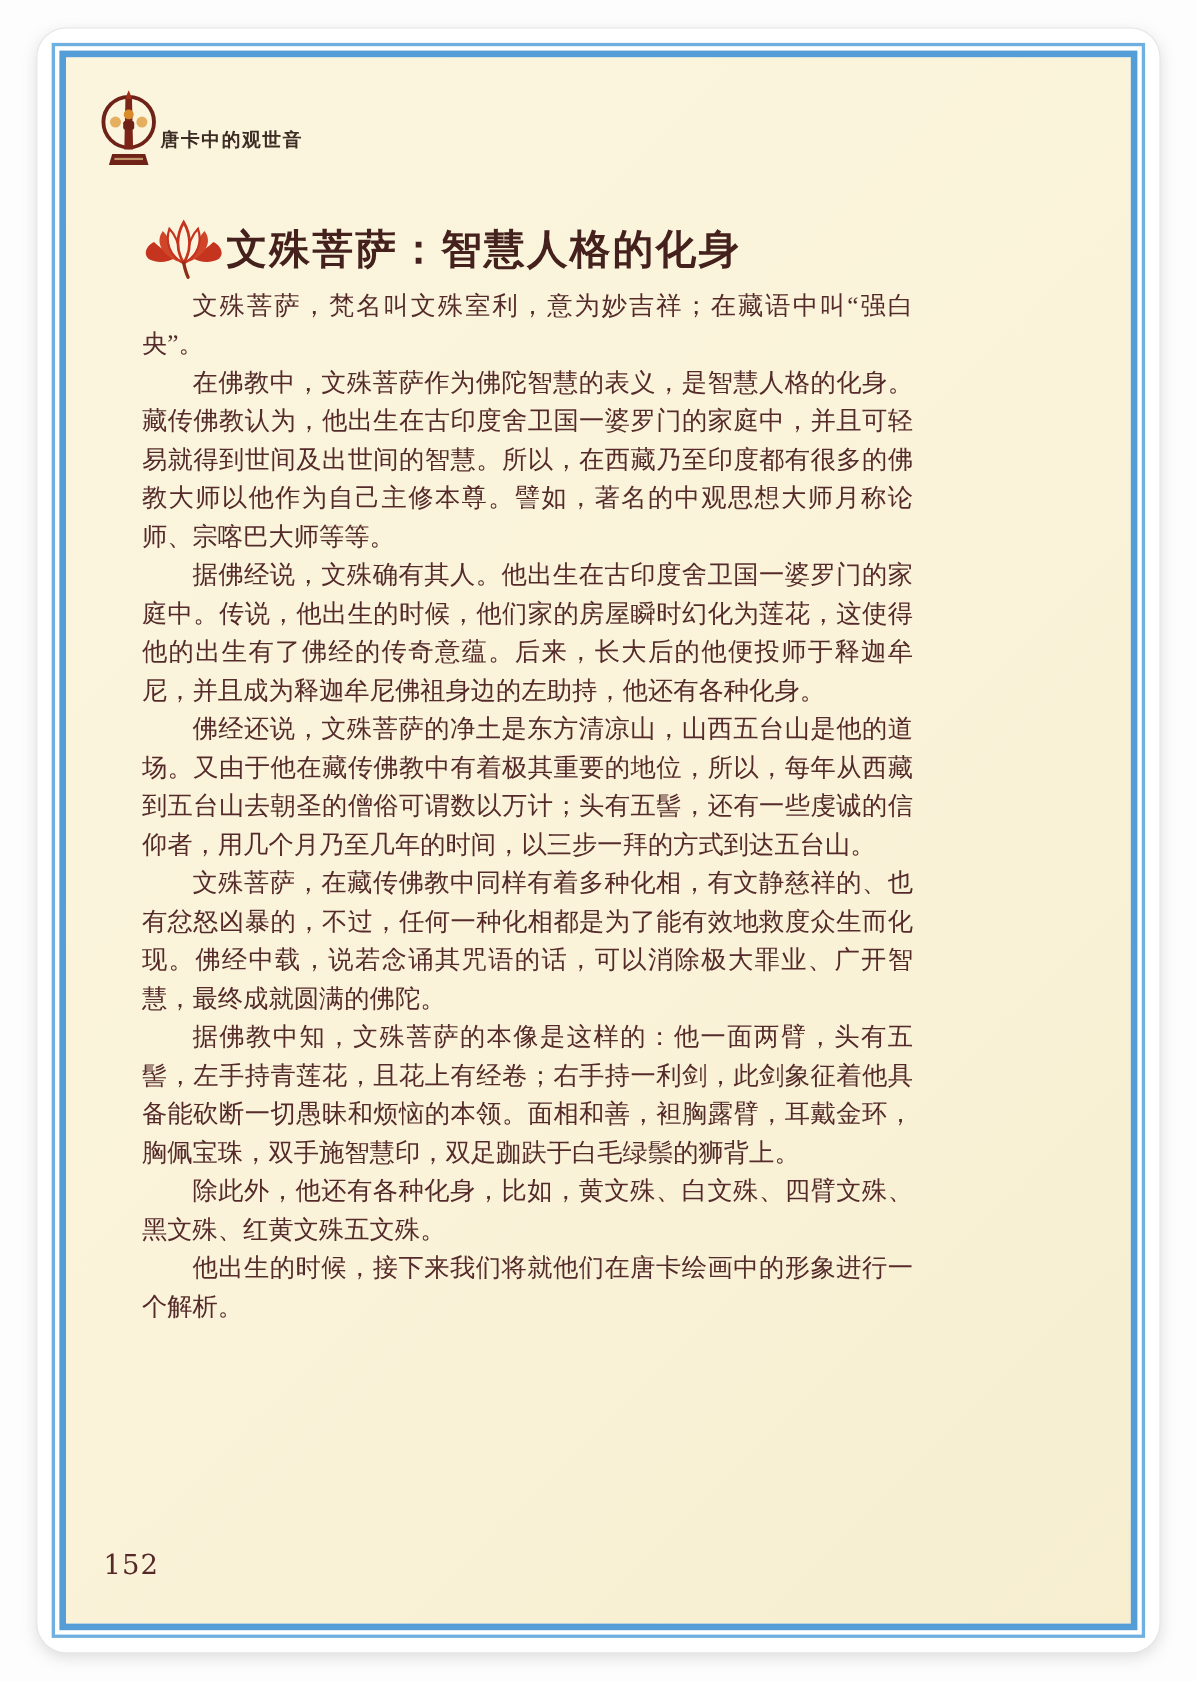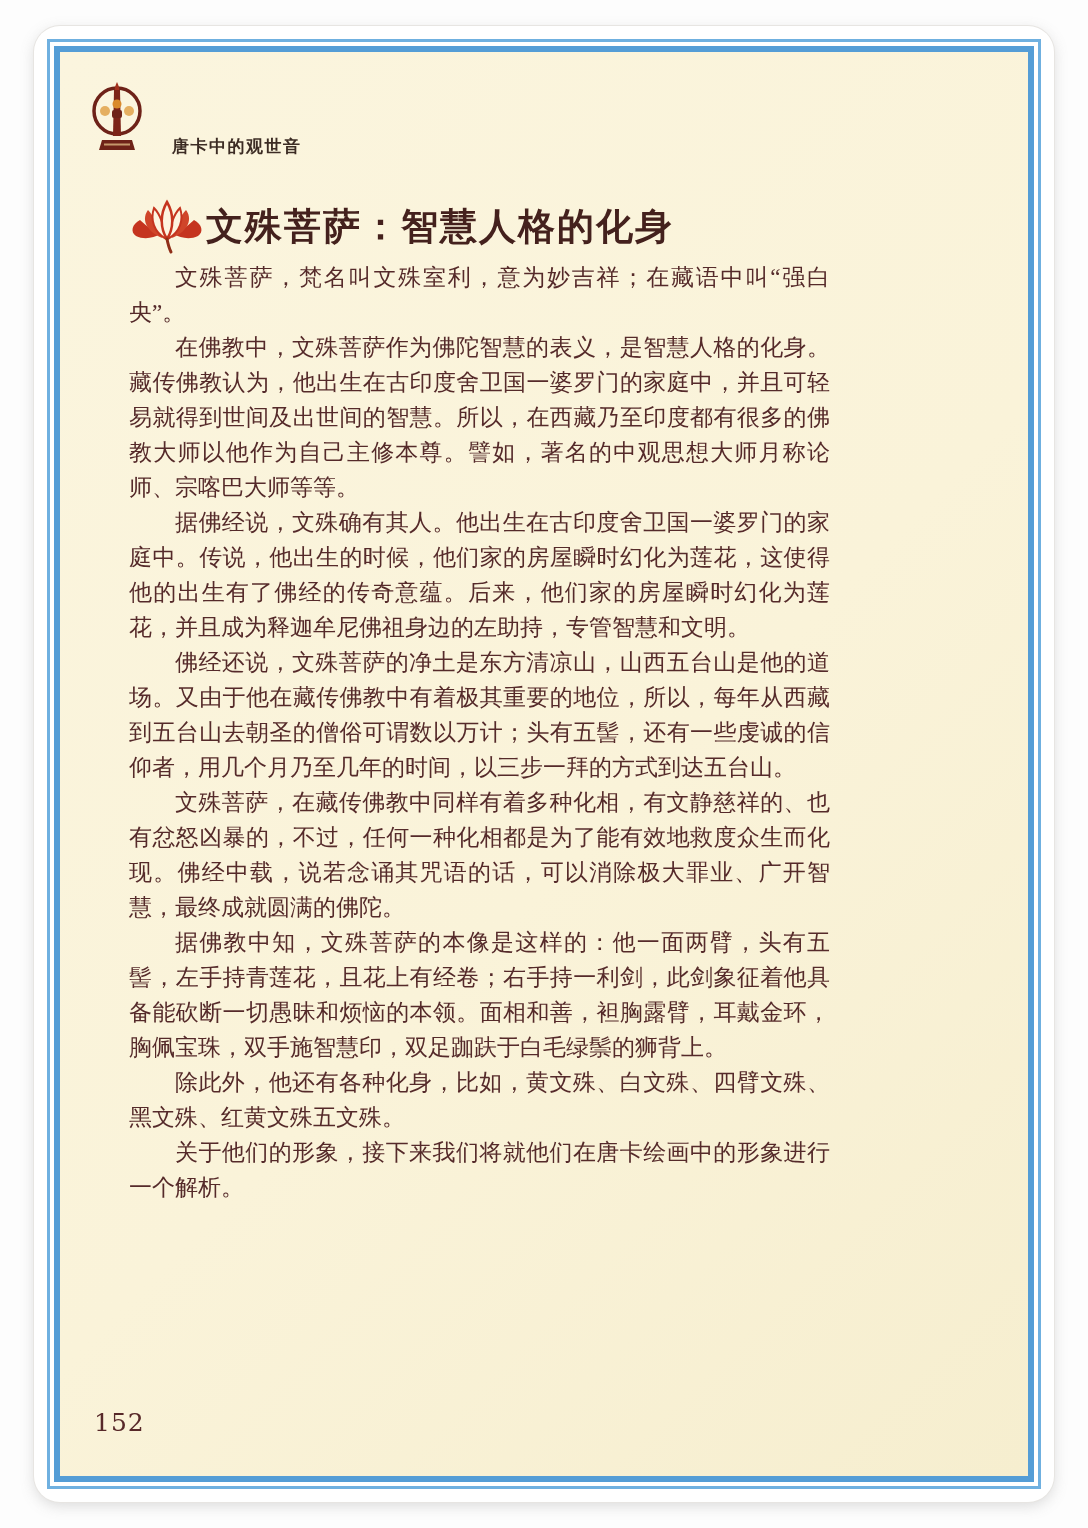--- a/index.html
+++ b/index.html
@@ -24,21 +24,21 @@
   .frame-thick {
     position: absolute; left: 20px; top: 20px; right: 20px; bottom: 20px;
     border: 6px solid #549dd6;
     background: linear-gradient(135deg, #fbf5de 0%, #faf3d9 55%, #f6eecf 100%);
   }
   .content { position: absolute; left: 0; top: 0; width: 968px; height: 1424px; }
 
   
   .running-header {
     position: absolute; left: 28px; top: 28px;
-    display: flex; align-items: flex-end; gap: 26px;
+    display: flex; align-items: center; gap: 0;
   }
   .running-header .logo { width: 58px; height: 78px; }
   .running-title {
     margin-top: 16px;
     font-family: "Liberation Sans", sans-serif;
     font-size: 17px; font-weight: 600;
     color: #3c2c24; letter-spacing: 1.5px;
   }
 
   
@@ -130,26 +130,26 @@
           <path d="M52 10 C56 22 52 34 40 41 C42 28 46 16 52 10 Z" fill="#fdf4e0" stroke="#c5341f" stroke-width="2"></path>
           <path d="M39 4 C32 16 32 30 39 41 C46 30 46 16 39 4 Z" fill="#fdf4e0" stroke="#c5341f" stroke-width="2.5"></path>
           <path d="M39 41 C40 46 41 50 43 54" stroke="#8f2e18" stroke-width="3" fill="none" stroke-linecap="round"></path>
         </svg>
         <h1 class="article-title">文殊菩萨：智慧人格的化身</h1>
       </div>
 
       <div class="body-text">
         <p>文殊菩萨，梵名叫文殊室利，意为妙吉祥；在藏语中叫“强白央”。</p>
         <p>在佛教中，文殊菩萨作为佛陀智慧的表义，是智慧人格的化身。藏传佛教认为，他出生在古印度舍卫国一婆罗门的家庭中，并且可轻易就得到世间及出世间的智慧。所以，在西藏乃至印度都有很多的佛教大师以他作为自己主修本尊。譬如，著名的中观思想大师月称论师、宗喀巴大师等等。</p>
-        <p>据佛经说，文殊确有其人。他出生在古印度舍卫国一婆罗门的家庭中。传说，他出生的时候，他们家的房屋瞬时幻化为莲花，这使得他的出生有了佛经的传奇意蕴。后来，他们家的房屋瞬时幻化为莲花，并且成为释迦牟尼佛祖身边的左助持，专管智慧和文明。</p>
+        <p>据佛经说，文殊确有其人。他出生在古印度舍卫国一婆罗门的家庭中。传说，他出生的时候，他们家的房屋瞬时幻化为莲花，这使得他的出生有了佛经的传奇意蕴。后来，长大后的他便投师于释迦牟尼，并且成为释迦牟尼佛祖身边的左助持，他还有各种化身。</p>
         <p>佛经还说，文殊菩萨的净土是东方清凉山，山西五台山是他的道场。又由于他在藏传佛教中有着极其重要的地位，所以，每年从西藏到五台山去朝圣的僧俗可谓数以万计；头有五髻，还有一些虔诚的信仰者，用几个月乃至几年的时间，以三步一拜的方式到达五台山。</p>
         <p>文殊菩萨，在藏传佛教中同样有着多种化相，有文静慈祥的、也有忿怒凶暴的，不过，任何一种化相都是为了能有效地救度众生而化现。佛经中载，说若念诵其咒语的话，可以消除极大罪业、广开智慧，最终成就圆满的佛陀。</p>
         <p>据佛教中知，文殊菩萨的本像是这样的：他一面两臂，头有五髻，左手持青莲花，且花上有经卷；右手持一利剑，此剑象征着他具备能砍断一切愚昧和烦恼的本领。面相和善，袒胸露臂，耳戴金环，胸佩宝珠，双手施智慧印，双足跏趺于白毛绿鬃的狮背上。</p>
         <p>除此外，他还有各种化身，比如，黄文殊、白文殊、四臂文殊、黑文殊、红黄文殊五文殊。</p>
-        <p>关于他们的形象，接下来我们将就他们在唐卡绘画中的形象进行一个解析。</p>
+        <p>他出生的时候，接下来我们将就他们在唐卡绘画中的形象进行一个解析。</p>
       </div>
 
 
       <div class="page-number">152</div>
 
     </div>
   </div>
 </div>
 
 </body></html>

